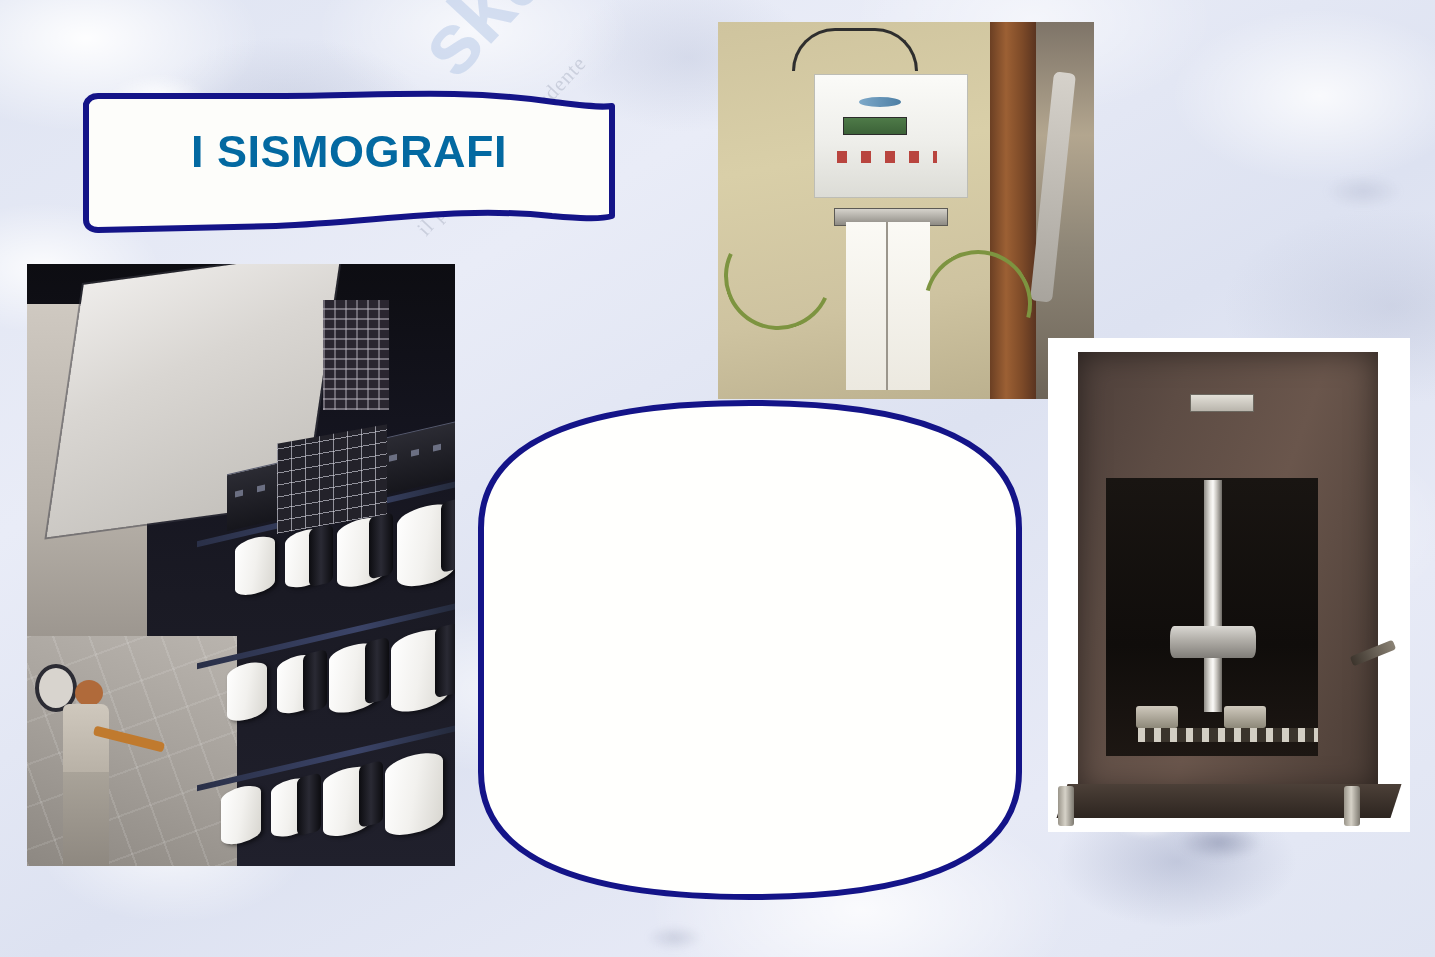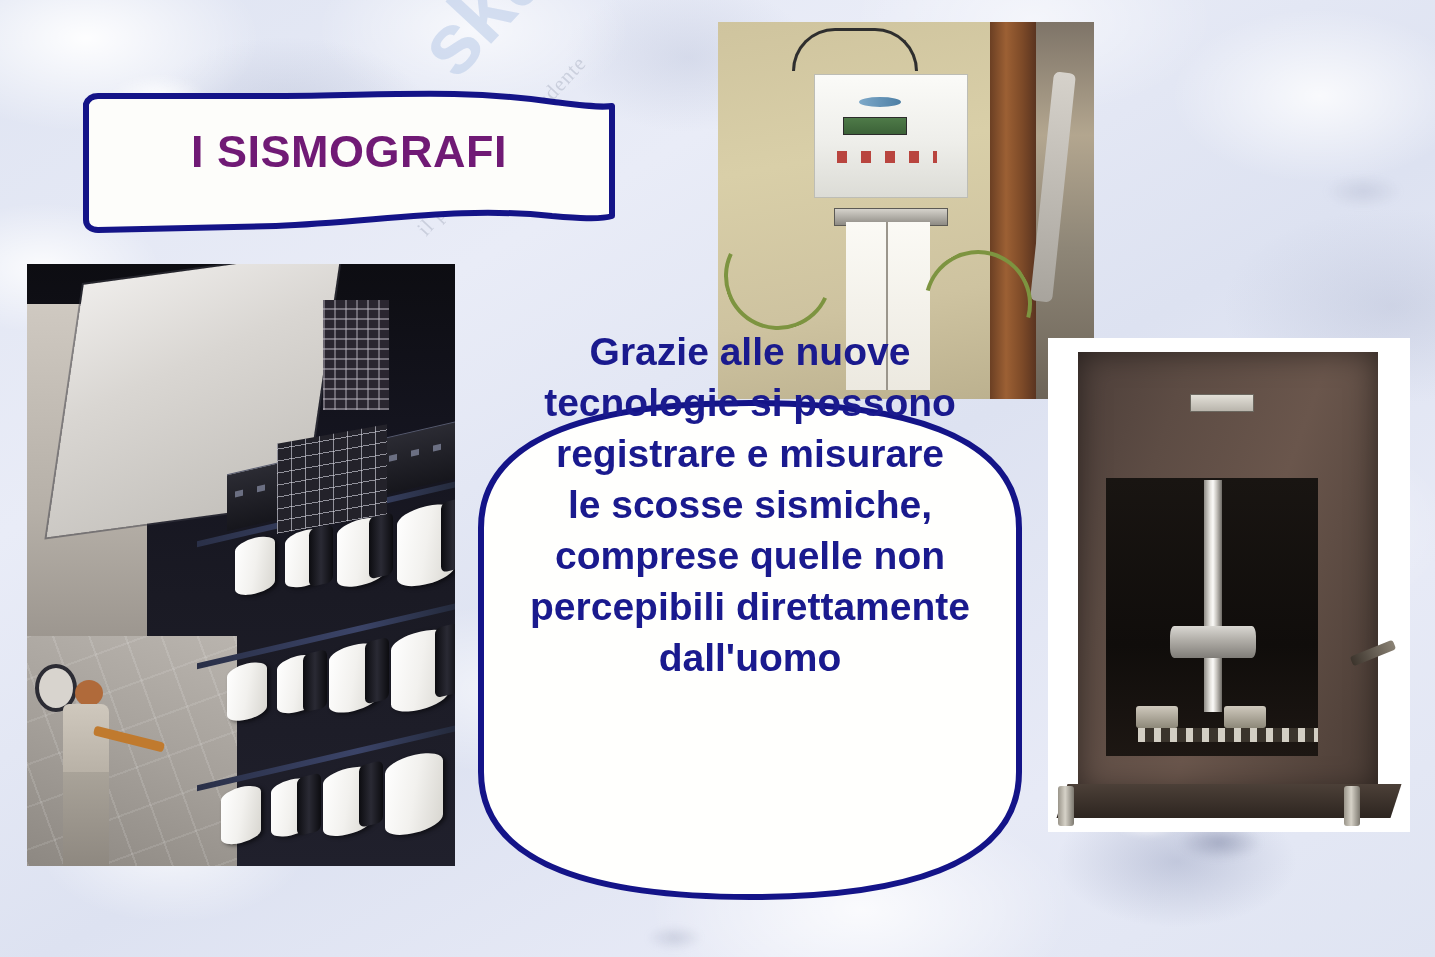--- a/index.html
+++ b/index.html
@@ -312,21 +312,21 @@
     left: 78px; top: 90px;
     width: 542px; height: 146px;
   }
   #title-banner svg { position: absolute; inset: 0; width: 100%; height: 100%; }
   #title-text {
     position: absolute;
     left: 0; right: 0; top: 36px;
     text-align: center;
     font-size: 45px;
     font-weight: bold;
-    color: #701a75;
+    color: #0369a1;
     letter-spacing: .5px;
     font-family: "Liberation Sans", sans-serif;
     white-space: nowrap;
   }
 
   
   #callout {
     position: absolute;
     left: 476px; top: 398px;
     width: 548px; height: 504px;
@@ -442,21 +442,14 @@
     </svg>
     <div id="title-text">I SISMOGRAFI</div>
   </div>
 
   <div id="callout">
     <svg viewBox="0 0 548 504" preserveAspectRatio="none">
       <path d="M274,5 C420,5 543,34 543,130 L543,374 C543,470 420,499 274,499 C128,499 5,470 5,374 L5,130 C5,34 128,5 274,5 Z" fill="#fffffd" stroke="#141488" stroke-width="6"></path>
     </svg>
   </div>
 
-  <div id="body-text">Grazie alle nuove
-tecnologie  si possono
-registrare e misurare
-le scosse sismiche,
-comprese quelle non
-percepibili direttamente
-dall'uomo</div>
 
 </div>
 
 </body></html>

